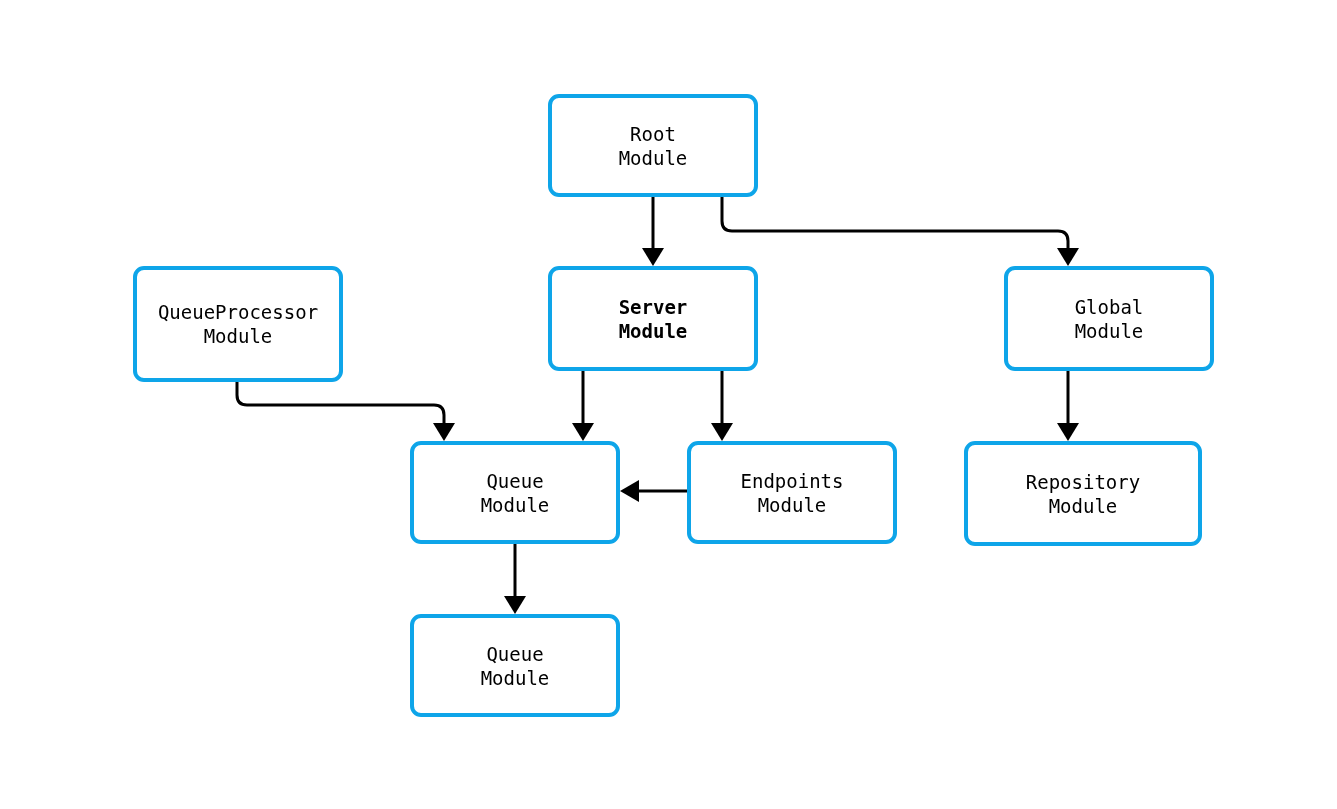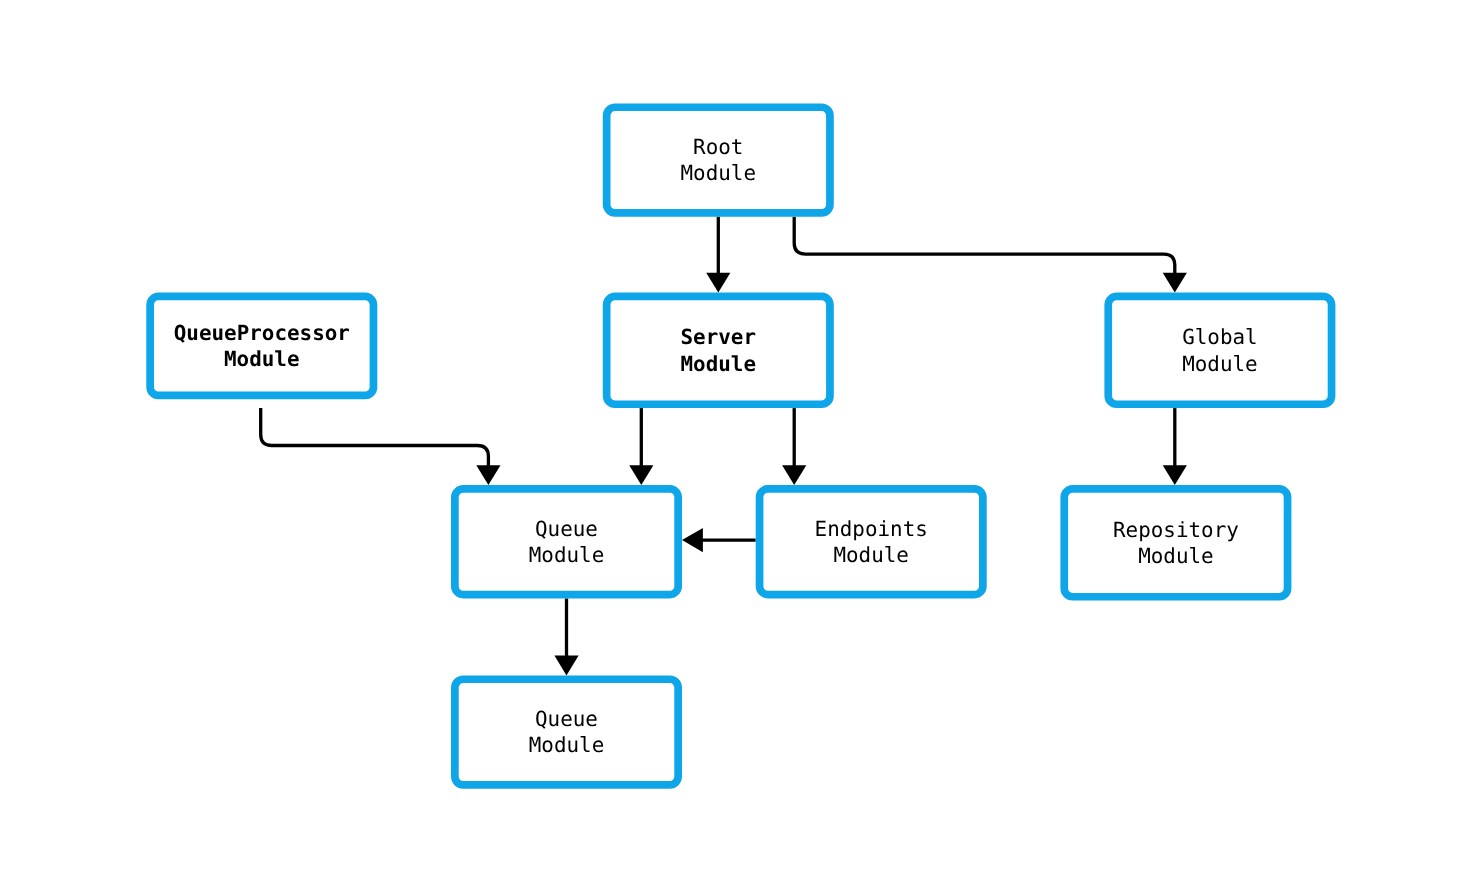--- a/index.html
+++ b/index.html
@@ -22,21 +22,21 @@
     position: absolute;
     left: 0;
     top: 0;
     width: 1337px;
     height: 809px;
     pointer-events: none;
   }
   .node {
     position: absolute;
     box-sizing: border-box;
-    border: 7px solid #0ea5e9;
+    border: 4px solid #0ea5e9;
     border-radius: 11px;
     background: #ffffff;
     display: flex;
     flex-direction: column;
     align-items: center;
     justify-content: center;
     text-align: center;
     color: #000000;
     font-family: "DejaVu Sans Mono", "Liberation Mono", monospace;
     font-size: 19px;
@@ -95,21 +95,21 @@
       <path d="M 515 544 L 515 600" fill="none" stroke="#000000" stroke-width="3"></path>
       <polygon points="515,614 504,596 526,596" fill="#000000"></polygon>
     </g>
   </svg>
 
   <div class="node" style="left:548px; top:94px; width:210px; height:103px;">
     <span class="node-line">Root</span>
     <span class="node-line">Module</span>
   </div>
 
-  <div class="node" style="left:133px; top:266px; width:210px; height:97px;font-weight:bold;">
+  <div class="node" style="left:133px; top:266px; width:210px; height:116px;">
     <span class="node-line">QueueProcessor</span>
     <span class="node-line">Module</span>
   </div>
 
   <div class="node" style="left:548px; top:266px; width:210px; height:105px;font-weight:bold;">
     <span class="node-line">Server</span>
     <span class="node-line">Module</span>
   </div>
 
   <div class="node" style="left:964px; top:266px; width:210px; height:105px;margin-left:40px;">
@@ -120,21 +120,21 @@
   <div class="node" style="left:410px; top:441px; width:210px; height:103px;">
     <span class="node-line">Queue</span>
     <span class="node-line">Module</span>
   </div>
 
   <div class="node" style="left:687px; top:441px; width:210px; height:103px;">
     <span class="node-line">Endpoints</span>
     <span class="node-line">Module</span>
   </div>
 
-  <div class="node" style="left:964px; top:441px; width:210px; height:105px;">
+  <div class="node" style="left:964px; top:441px; width:238px; height:105px;">
     <span class="node-line">Repository</span>
     <span class="node-line">Module</span>
   </div>
 
   <div class="node" style="left:410px; top:614px; width:210px; height:103px;">
     <span class="node-line">Queue</span>
     <span class="node-line">Module</span>
   </div>
 
 </div>

